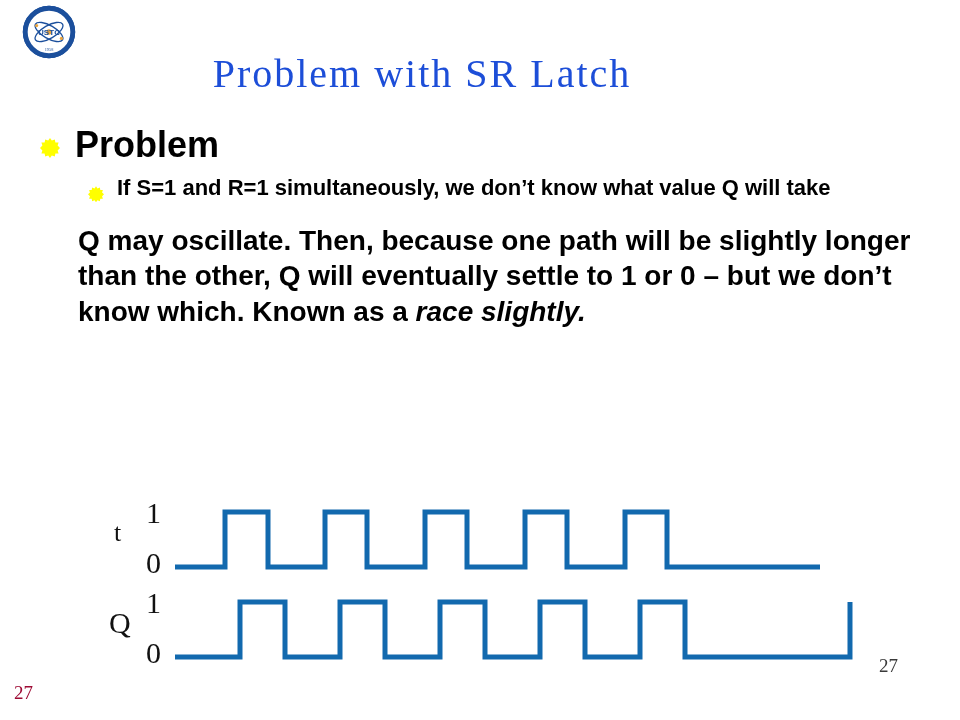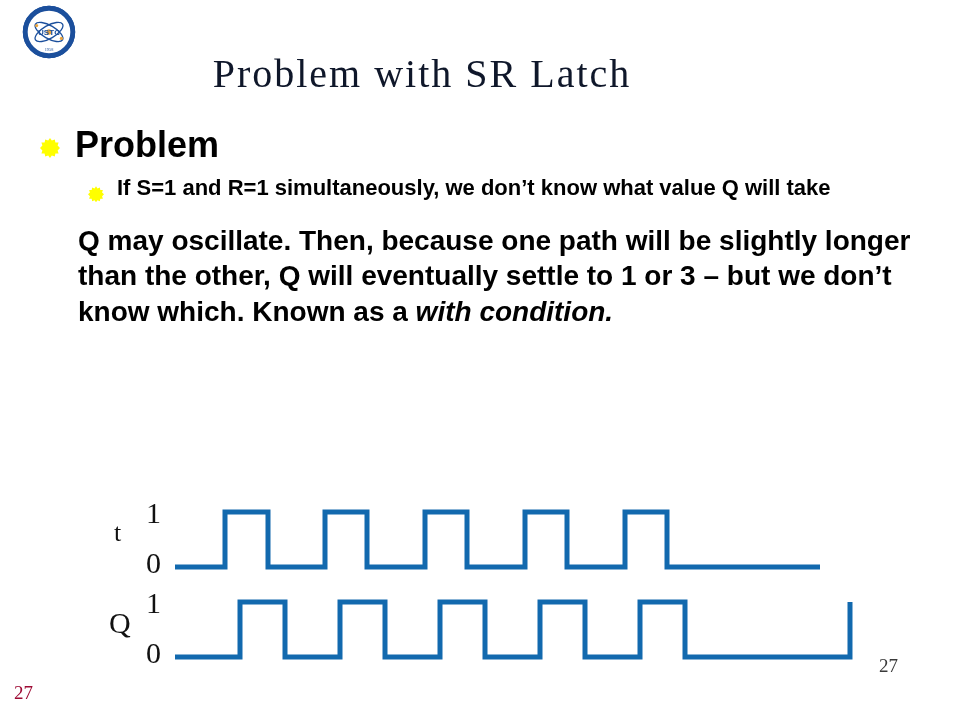--- a/index.html
+++ b/index.html
@@ -27,21 +27,21 @@
   
   .slide-title {
     position: absolute;
     left: 0;
     top: 50px;
     width: 844px;
     text-align: center;
     font-family: "Liberation Serif", "DejaVu Serif", serif;
     font-size: 40px;
     letter-spacing: 2px;
-    color: #0f172a;
+    color: #1d4ed8;
     white-space: nowrap;
   }
 
   
   .body-area {
     position: absolute;
     left: 0;
     top: 125px;
     width: 960px;
   }
@@ -170,21 +170,21 @@
     <span class="star star-l1 bullet-star"></span>
     <span>Problem</span>
   </div>
 
   <div class="lvl2">
     <span class="star star-l2 bullet-star"></span>
     <span>If S=1 and R=1 simultaneously, we don’t know what value Q will take</span>
   </div>
 
   <div class="para">
-    <span>Q may oscillate. Then, because one path will be slightly longer than the other, Q will eventually settle to 1 or 3 – but we don’t know which. Known as a </span><span class="ital">with condition.</span>
+    <span>Q may oscillate. Then, because one path will be slightly longer than the other, Q will eventually settle to 1 or 0 – but we don’t know which. Known as a </span><span class="ital">race slightly.</span>
   </div>
 
 </div>
 
 <div class="wave-area">
 
   <span class="sig-name" style="left:114px; top:30px; font-size:26px;">t</span>
   <span class="axis-lbl" style="left:146px; top:8px;">1</span>
   <span class="axis-lbl" style="left:146px; top:58px;">0</span>
 

